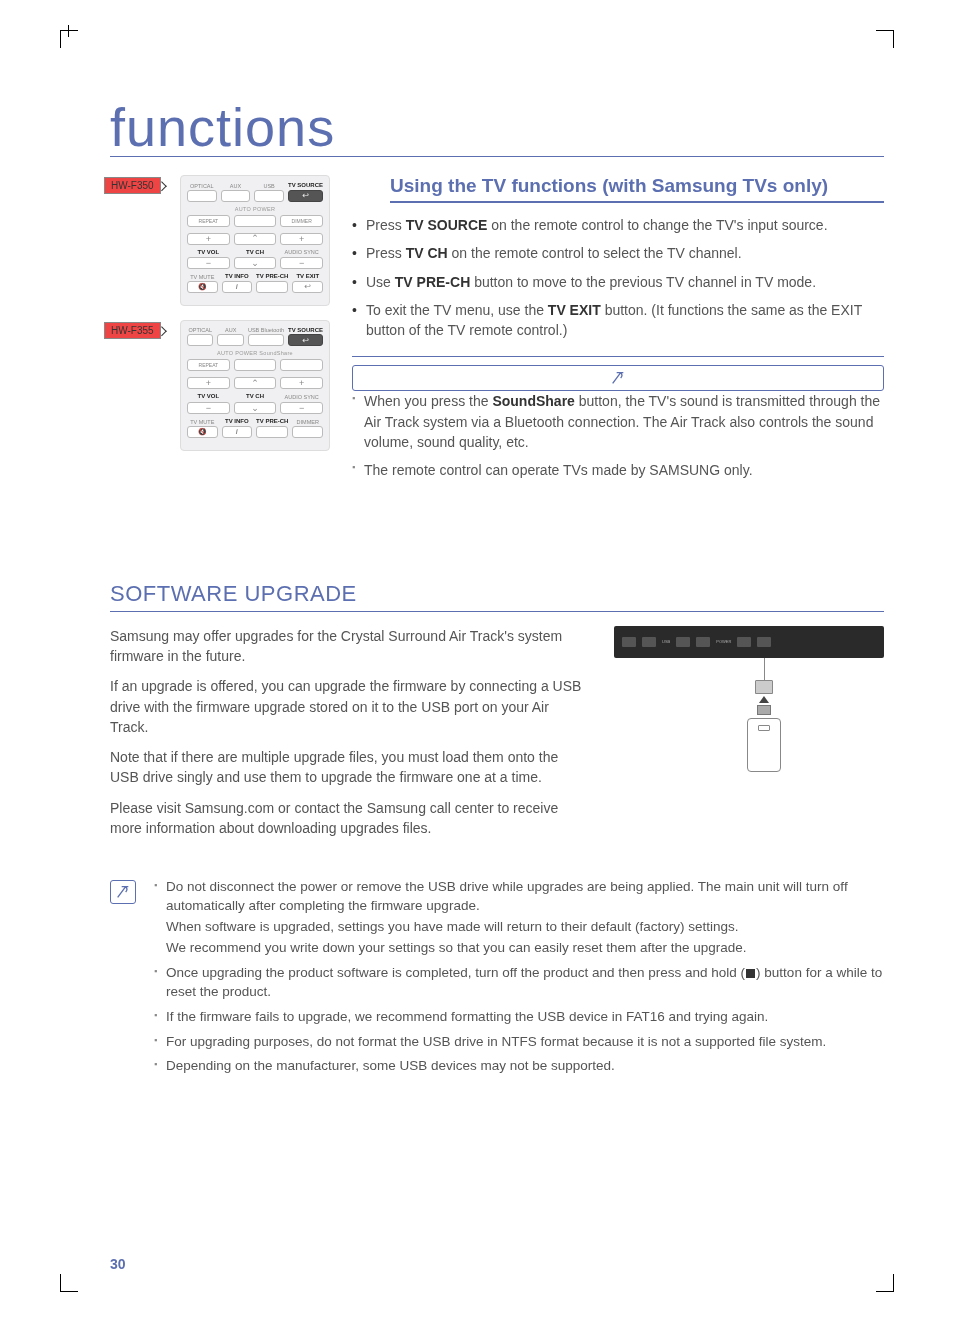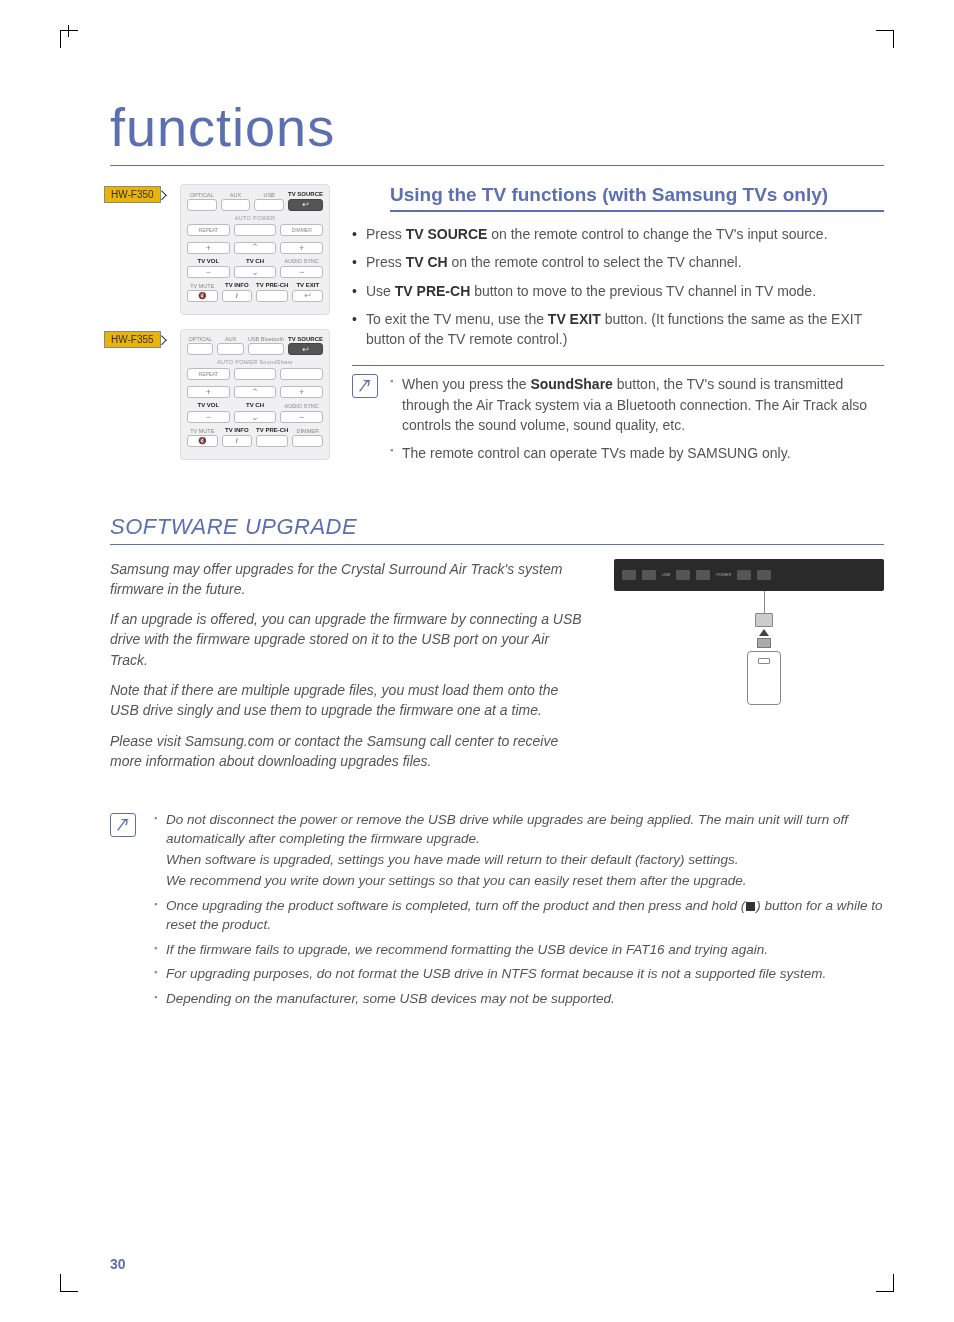--- a/index.html
+++ b/index.html
@@ -21,35 +21,35 @@
   .corner-tr { top: 30px; right: 60px; border-top: 1px solid #000; border-right: 1px solid #000; }
   .corner-bl { bottom: 30px; left: 60px; border-bottom: 1px solid #000; border-left: 1px solid #000; }
   .corner-br { bottom: 30px; right: 60px; border-bottom: 1px solid #000; border-right: 1px solid #000; }
 
   .title {
     font-size: 54px;
     font-weight: 300;
     letter-spacing: 1px;
     color: #5c6fb0;
     border-bottom: 1.5px solid #5c6fb0;
-    padding-bottom: 11px;
+    padding-bottom: 2px;
     margin-bottom: 18px;
     line-height: 1;
     text-decoration: none;
     display: inline-block;
     width: 100%;
   }
 
   .top-row { display: flex; gap: 22px; }
 
   .remote-col { flex: 0 0 220px; }
   .remote-box { position: relative; margin-bottom: 14px; }
   .model-tag {
     position: absolute; left: -6px; top: 2px;
-    background: #eab308; border: 1px solid #888;
+    background: #ef4444; border: 1px solid #888;
     font-size: 10px; padding: 2px 6px; color: #333;
     z-index: 2;
   }
   .model-tag::after {
     content:""; position:absolute; right:-6px; top:4px;
     width:6px; height:6px; border-top:1px solid #333; border-right:1px solid #333;
     transform: rotate(45deg) translateY(1px);
   }
   .remote-panel {
     margin-left: 70px;
@@ -84,32 +84,32 @@
     border-bottom: 2px solid #5c6fb0; padding-bottom: 4px; margin-bottom: 12px; margin-left: 38px;
   }
   .bullets { list-style: none; }
   .bullets > li { position: relative; padding-left: 14px; margin-bottom: 8px; line-height: 1.45; color:#555;}
   .bullets > li::before { content:"•"; position:absolute; left:0; top:0; color:#333; font-size:14px;}
   .b { font-weight: bold; color:#333; }
 
   .note-box {
     border-top: 1px solid #5c6fb0;
     margin-top: 16px; padding-top: 8px;
-    display: flex; gap: 12px;
+    display: flex;  flex-direction: column;
   }
   .note-icon {
     flex: 0 0 26px; height: 24px; border:1.5px solid #5c6fb0; border-radius:3px;
     display:flex; align-items:center; justify-content:center;
   }
   .note-icon svg { width:16px; height:16px; }
   .note-list { list-style:none; flex:1;}
   .note-list > li { position:relative; padding-left:12px; margin-bottom:8px; line-height:1.45; color:#555;}
   .note-list > li::before { content:"▪"; position:absolute; left:0; top:1px; color:#888; font-size:9px;}
 
-  .sw-section { margin-top: 40px; font-style: italic; }
+  .sw-section { margin-top: 92px; }
   .sw-head {
     color:#5c6fb0; font-size: 22px; letter-spacing: 0.5px; font-weight: 400;
     border-bottom: 1.5px solid #5c6fb0; padding-bottom:4px; margin-bottom:14px;
   }
   .sw-row { display:flex; gap:30px;}
   .sw-text { flex:1; }
   .sw-text p { margin-bottom:10px; line-height:1.45; color:#555;}
   .sw-diagram { flex: 0 0 270px; height: 200px; position:relative; }
   .soundbar { position:absolute; top:0; left:0; right:0; height:32px; background:#2a2a2a; border-radius:2px; display:flex; align-items:center; padding:0 8px; gap:6px;}
   .sb-port { width:14px; height:10px; background:#555; border-radius:1px;}

